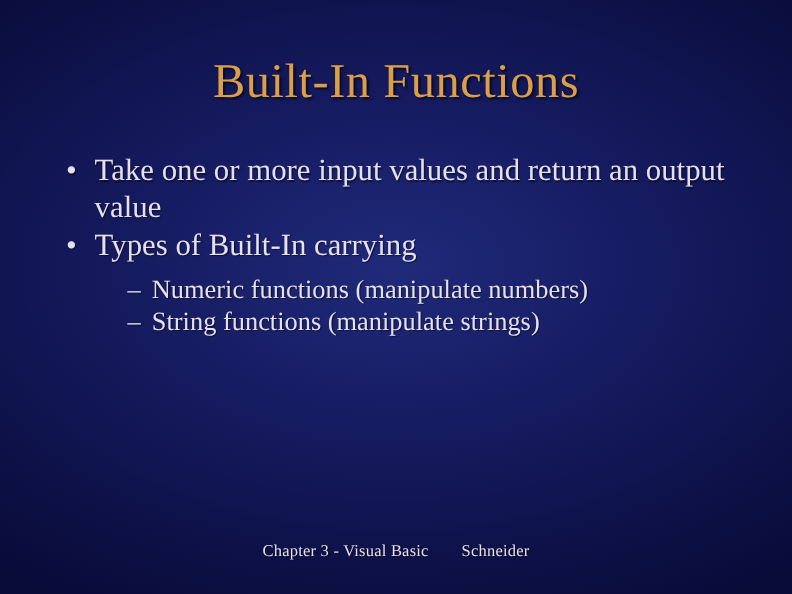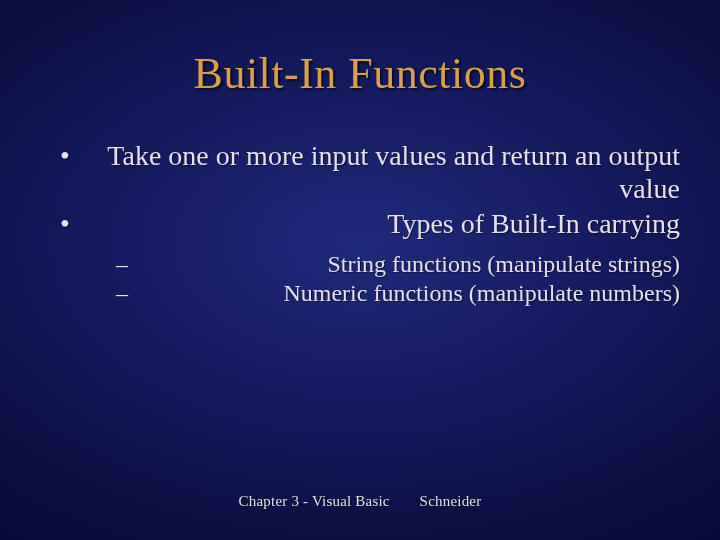--- a/index.html
+++ b/index.html
@@ -39,21 +39,20 @@
   }
   ul.top {
     list-style: none;
     margin: 0;
     padding: 0 0 0 16px;
   }
   ul.top > li {
     position: relative;
     padding-left: 30px;
     margin: 0 0 2px 0;
-    text-align: right;
   }
   ul.top > li::before {
     content: "•";
     position: absolute;
     left: 4px;
     top: 0;
     color: #e6e0ec;
     font-size: 28px;
     line-height: 1.18;
   }
@@ -101,24 +100,24 @@
 
   <div class="content">
     <ul class="top">
       <li>
         <span>Take one or more input values and return an output value</span>
       </li>
       <li>
         <span>Types of Built-In carrying</span>
         <ul class="sub">
           <li>
-            <span>String functions (manipulate strings)</span>
+            <span>Numeric functions (manipulate numbers)</span>
           </li>
           <li>
-            <span>Numeric functions (manipulate numbers)</span>
+            <span>String functions (manipulate strings)</span>
           </li>
         </ul>
       </li>
     </ul>
   </div>
 
   <div class="footer">
     <span>Chapter 3 - Visual Basic</span>
     <span class="sep"></span>
     <span>Schneider</span>

